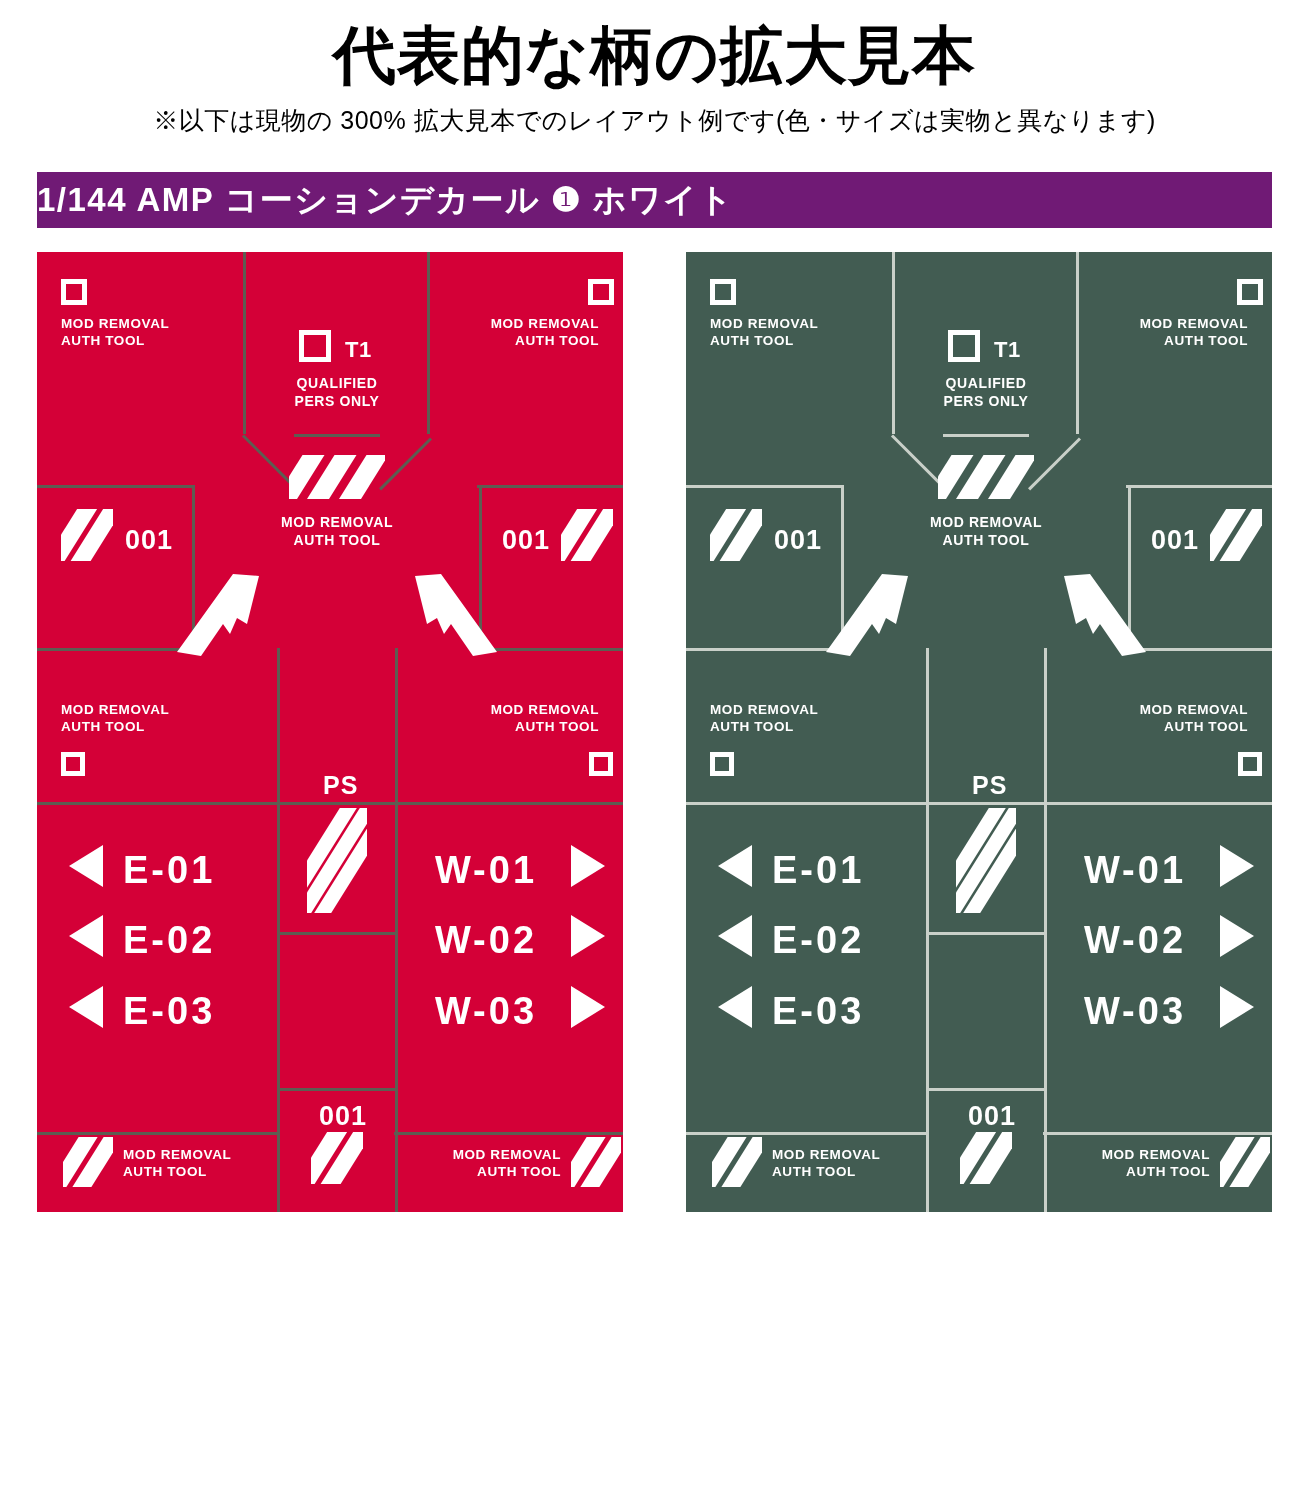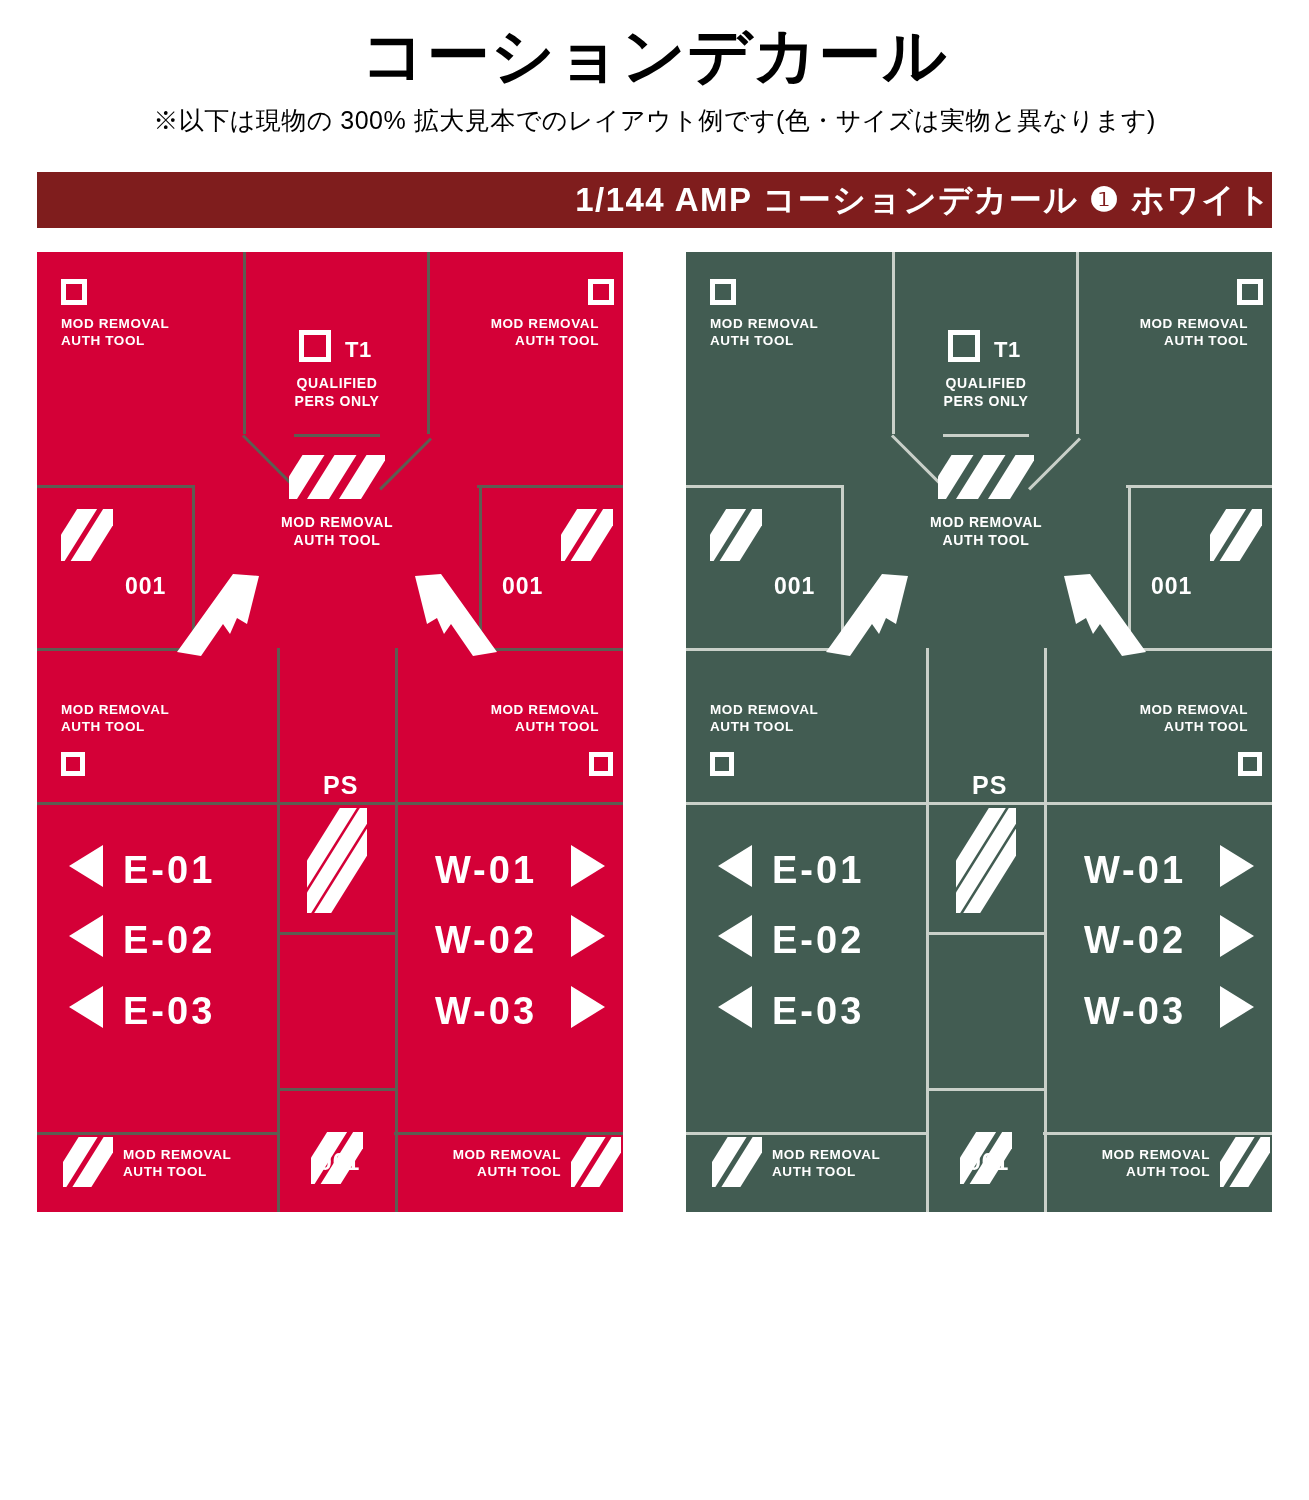--- a/index.html
+++ b/index.html
@@ -28,25 +28,25 @@
     color: #000;
     margin-top: 16px;
     letter-spacing: 0.5px;
   }
 
   
   .banner {
     position: absolute;
     left: 37px; top: 172px;
     width: 1235px; height: 56px;
-    background: #7f1d1d;
+    background: #701a75;
     color: #fff;
     display: flex;
     align-items: center;
-    justify-content: flex-end;
+    justify-content: flex-start;
   }
   .banner-text {
     font-size: 33px;
     font-weight: 700;
     letter-spacing: 1.5px;
     white-space: nowrap;
   }
 
   
   .sheets {
@@ -87,21 +87,21 @@
   .wtext {
     position: absolute;
     color: #fff;
     font-weight: 700;
     line-height: 1.25;
     white-space: pre;
     letter-spacing: 0.6px;
   }
   .modlabel { font-size: 13.5px; }
   .qlabel   { font-size: 14px; text-align: center; }
-  .num001   { font-size: 23px; letter-spacing: 1px; margin-top: 48px; }
+  .num001   { font-size: 27px; letter-spacing: 1px; }
   .pslabel  { font-size: 25px; letter-spacing: 1px; }
   .t1label  { font-size: 22px; font-weight: 700; }
   .bigcode  { font-size: 38px; letter-spacing: 3px; font-weight: 700; }
 
   
   .sqicon {
     position: absolute;
     border: 5px solid #fff;
     background: transparent;
   }
@@ -141,21 +141,21 @@
   
   .footer {
     position: absolute;
     left: 0; top: 1250px;
     width: 1309px; height: 250px;
   }
 </style>
 </head>
 <body>
 
-<div class="page-title">コーションデカール</div>
+<div class="page-title">代表的な柄の拡大見本</div>
 <div class="page-subtitle">※以下は現物の 300% 拡大見本でのレイアウト例です(色・サイズは実物と異なります)</div>
 
 <div class="banner">
   <span class="banner-text">1/144 AMP コーションデカール ❶ ホワイト</span>
 </div>
 
 <div class="sheets">
 
   <div class="sheet red" id="sheet-red">
       <div class="cut v" style="left: 206px; top: 0px; height: 182px;"></div>

